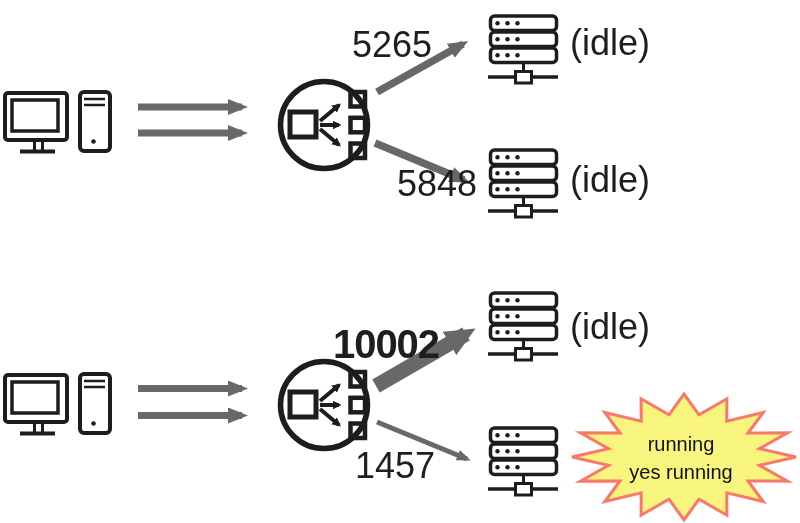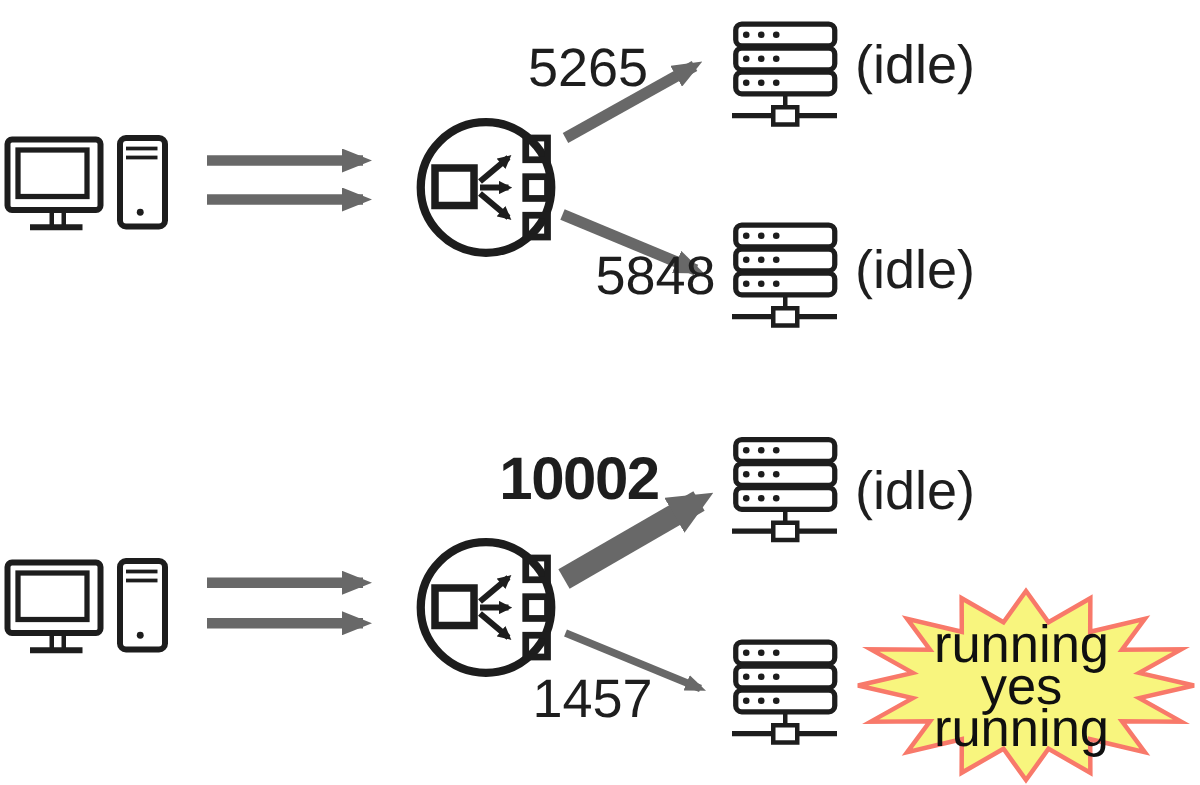--- a/index.html
+++ b/index.html
@@ -3,25 +3,25 @@
 <meta charset="utf-8">
 <style>
   html,body{margin:0;padding:0;background:#fff;}
   .stage{
     position:relative;width:800px;height:523px;background:#ffffff;overflow:hidden;
     font-family:"Liberation Sans", sans-serif;
   }
   .gfx{position:absolute;left:0;top:0;}
   .lbl{position:absolute;transform:translate(-50%,-50%);color:#1e1e1e;white-space:nowrap;}
   .port{font-size:36px;}
-  .port-heavy{font-size:40px;font-weight:700;letter-spacing:-1px;}
+  .port-heavy{font-size:40px;font-weight:700;letter-spacing:-1px;margin-top:24px;}
   .idle{font-size:36px;}
   .burst-text{
     position:absolute;left:681px;top:458px;transform:translate(-50%,-50%);
-    text-align:center;font-size:35px;line-height:28px;color:#101010;
+    text-align:center;font-size:20px;line-height:28px;color:#101010;
   }
 </style>
 </head>
 <body>
 
 <div class="stage">
 
   <svg class="gfx" width="800" height="523" viewBox="0 0 800 523">
     <defs>
       <marker id="m-gn" markerWidth="20" markerHeight="16" refX="14" refY="8" orient="auto" markerUnits="userSpaceOnUse">

